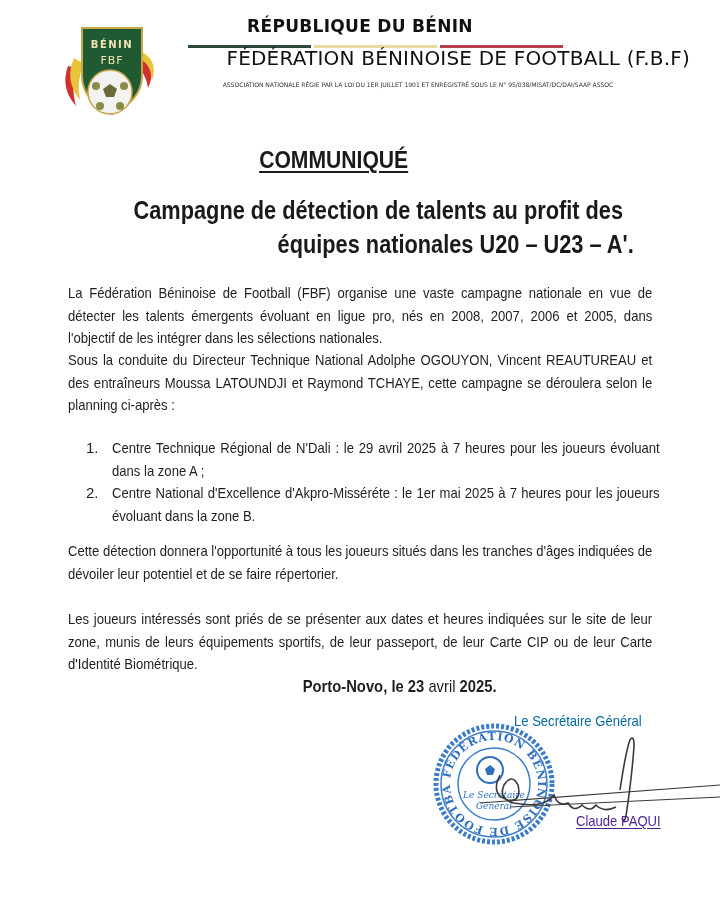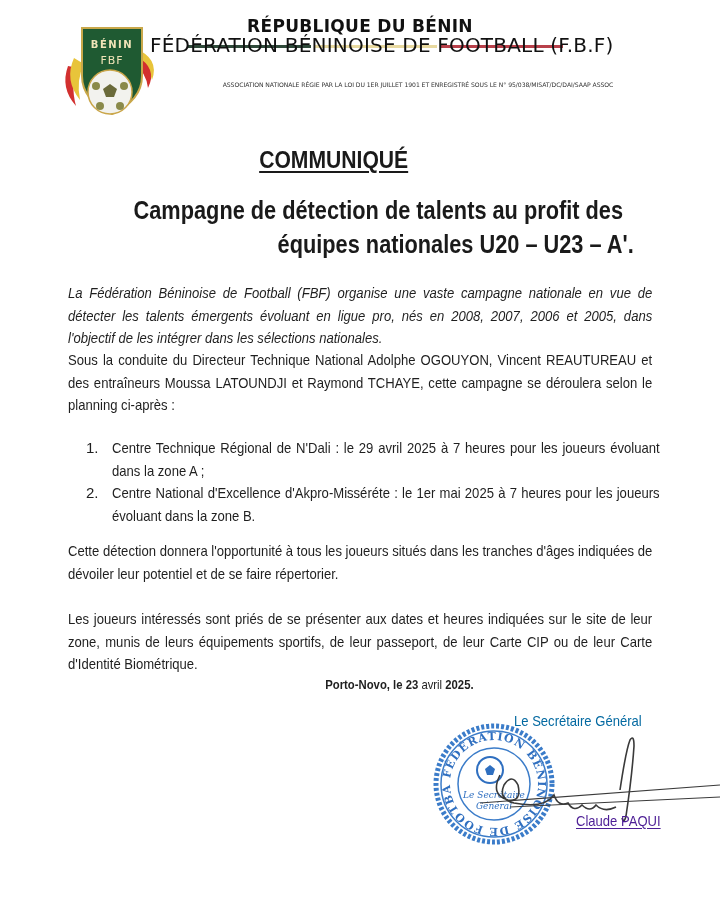--- a/index.html
+++ b/index.html
@@ -5,43 +5,43 @@
     html, body { margin:0; padding:0; }
     body { width:720px; height:900px; background:#ffffff; position:relative; overflow:hidden;
            font-family:"Liberation Sans", sans-serif; color:#1a1a1a; }
     .abs { position:absolute; }
     
     #logo { left:56px; top:18px; width:110px; height:104px; }
     #rep { left:0; width:720px; top:16px; text-align:center; box-sizing:border-box;
            font-family:"DejaVu Sans", sans-serif; font-weight:bold; font-size:17px; letter-spacing:0.3px; color:#111; }
     #tricolor { left:188px; top:45px; width:375px; height:3px; display:flex; gap:3px; }
     #tricolor div { flex:1; height:3px; }
-    #fed { left:150px; top:33px; width:540px; text-align:left; font-family:"DejaVu Sans", sans-serif;
+    #fed { left:150px; top:46px; width:540px; text-align:right; font-family:"DejaVu Sans", sans-serif;
            font-size:20px; letter-spacing:0.2px; color:#111; white-space:nowrap; }
     #assoc { left:148px; top:81px; width:540px; text-align:center; font-family:"DejaVu Sans", sans-serif;
              font-size:6.1px; letter-spacing:-0.05px; color:#333; white-space:nowrap; }
     
     #communique { left:0; width:668px; top:146px; text-align:center; font-weight:bold; font-size:24px;
                   font-family:"Liberation Sans", sans-serif; }
     #communique span { text-decoration:underline; text-underline-offset:3px; transform:scaleX(0.88); display:inline-block; }
     #subtitle { left:60px; width:600px; top:193px; text-align:right; font-weight:bold; font-size:25px; line-height:34px; }
     #subtitle span { display:inline-block; transform:scaleX(0.87); white-space:nowrap; }
     
     .para { left:68px; width:584px; font-size:15px; line-height:22.5px; text-align:justify; color:#1f1f1f; }
     .para .in { display:block; width:670px; transform:scaleX(0.872); transform-origin:left top; }
-    #p1 { top:282px;font-style:italic; }
+    #p1 { top:282px; }
     #p2 { top:349px; }
     #list { top:437px; left:86px; width:566px; font-size:15px; line-height:22.5px; color:#1f1f1f; }
     .li { display:flex; }
     .li .num { width:26px; flex:none; }
     .li .txt { width:628px; transform:scaleX(0.872); transform-origin:left top; text-align:justify; display:block; }
     .li .wrap { width:540px; overflow:visible; }
     #p3 { top:540px; }
     #p4 { top:608px; }
-    #dateline { left:0; width:720px; top:677px; text-align:center; font-size:13px; font-weight:bold; color:#1f1f1f; }
+    #dateline { left:0; width:720px; top:677px; text-align:center; font-size:17px; font-weight:bold; color:#1f1f1f; }
     #dateline .in { display:inline-block; transform:scaleX(0.87); padding-left:90px; }
     #dateline .nb { font-weight:normal; }
     #sg-title { left:514px; top:712px; font-size:15px; color:#0369a1; }
     #sg-title span { display:inline-block; transform:scaleX(0.87); transform-origin:left top; }
     #sg-name { left:576px; top:812px; font-size:15px; font-weight:normal; color:#4c1d95; }
     #sg-name span { display:inline-block; transform:scaleX(0.87); transform-origin:left top; text-decoration:underline; text-underline-offset:2px; }
     #stamp { left:432px; top:722px; width:124px; height:124px; }
     #signature { left:470px; top:735px; width:250px; height:90px; }
   </style>
 </head>

